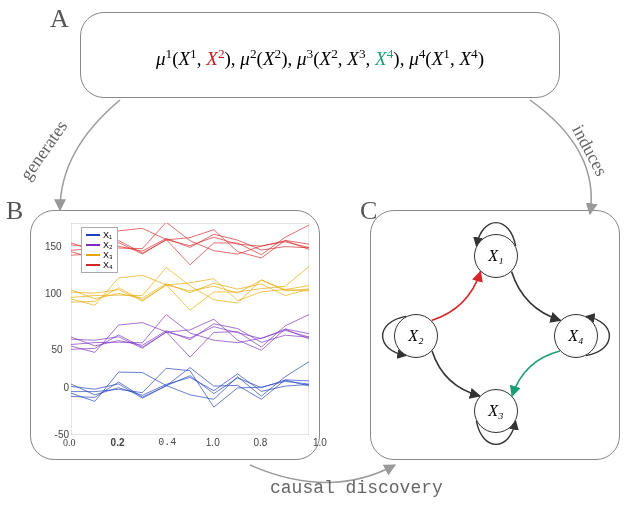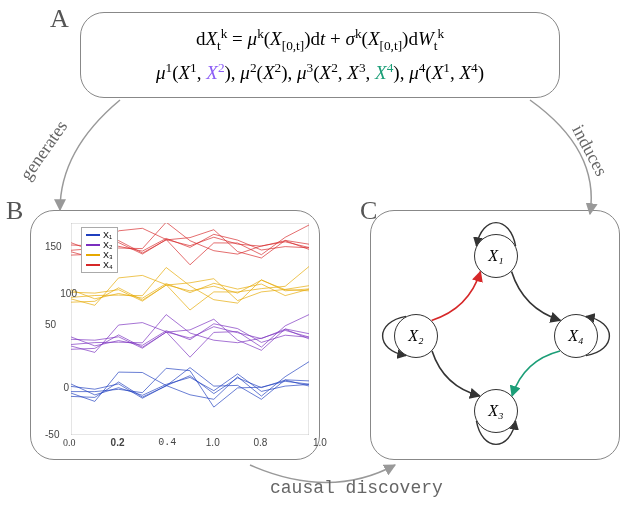--- a/index.html
+++ b/index.html
@@ -32,21 +32,21 @@
   }
   
   .eq-box {
     left: 80px; top: 12px; width: 480px; height: 86px;
     display: flex; flex-direction: column; align-items: center; justify-content: center;
     font-size: 19px;
   }
   .eq-line { white-space: nowrap; font-family: "Cambria Math", "Times New Roman", serif; }
   .sup { font-size: 0.7em; vertical-align: super; }
   .sub { font-size: 0.7em; vertical-align: sub; }
-  .red { color: #8b5cf6; }
+  .red { color: #b91c1c; }
   .teal { color: #1b9e77; }
   
   .chart-box { left: 30px; top: 210px; width: 290px; height: 250px; }
   .chart-inner { position: absolute; left: 40px; top: 12px; width: 238px; height: 212px; }
   .axis-tick { position: absolute; font-size: 10px; color: #444; font-family: sans-serif; }
   .legend { position: absolute; left: 10px; top: 4px; border: 1px solid #aaa; background: #fff; padding: 2px 4px; font-size: 9px; font-family: sans-serif; }
   .legend .row { display: flex; align-items: center; gap: 3px; }
   .legend .sw { width: 14px; height: 2px; }
   
   .graph-box { left: 370px; top: 210px; width: 250px; height: 250px; }
@@ -59,21 +59,20 @@
   svg.overlay { position: absolute; left: 0; top: 0; }
 </style>
 </head>
 <body>
 
 <div class="panel-label" style="left:50px; top:4px;">A</div>
 <div class="panel-label" style="left:6px;  top:196px;">B</div>
 <div class="panel-label" style="left:360px;top:196px;">C</div>
 
 <div class="rounded-box eq-box">
-  <div class="eq-line" id="eq1">d<i>X</i><span class="sub">t</span><span class="sup">k</span> = <i>μ</i><span class="sup">k</span>(<i>X</i><span class="sub">[0,t]</span>)d<i>t</i> + <i>σ</i><span class="sup">k</span>(<i>X</i><span class="sub">[0,t]</span>)d<i>W</i><span class="sub">t</span><span class="sup">k</span></div>
   <div class="eq-line" id="eq2" style="margin-top:6px;"><i>μ</i><span class="sup">1</span>(<i>X</i><span class="sup">1</span>, <span class="red"><i>X</i><span class="sup">2</span></span>), <i>μ</i><span class="sup">2</span>(<i>X</i><span class="sup">2</span>), <i>μ</i><span class="sup">3</span>(<i>X</i><span class="sup">2</span>, <i>X</i><span class="sup">3</span>, <span class="teal"><i>X</i><span class="sup">4</span></span>), <i>μ</i><span class="sup">4</span>(<i>X</i><span class="sup">1</span>, <i>X</i><span class="sup">4</span>)</div>
 </div>
 
 <div class="rounded-box chart-box">
   <div class="chart-inner">
     <svg id="chart-svg" width="238" height="212">
         <rect x="0" y="0" width="238" height="212" fill="none" stroke="#999" stroke-width="0.5"></rect>
         <path d="M0.0,163.4 L23.8,166.2 L47.6,160.9 L71.4,175.2 L95.2,162.7 L119.0,152.7 L142.8,170.6 L166.6,154.9 L190.4,164.6 L214.2,157.1 L238.0,163.0 " fill="none" stroke="#1f3fbf" stroke-width="0.9" stroke-opacity="0.75"></path>
         <path d="M0.0,161.0 L23.8,171.9 L47.6,164.7 L71.4,172.3 L95.2,161.4 L119.0,154.4 L142.8,167.7 L166.6,150.9 L190.4,168.4 L214.2,163.1 L238.0,161.4 " fill="none" stroke="#1f3fbf" stroke-width="0.9" stroke-opacity="0.75"></path>
         <path d="M0.0,173.4 L23.8,174.4 L47.6,159.0 L71.4,174.1 L95.2,162.9 L119.0,144.6 L142.8,163.1 L166.6,162.4 L190.4,176.3 L214.2,156.8 L238.0,157.9 " fill="none" stroke="#1f3fbf" stroke-width="0.9" stroke-opacity="0.75"></path>
@@ -108,24 +107,24 @@
           <span class="sw" style="background:#e6a800"></span>
           <span>X₃</span>
         </div>
         <div class="row">
           <span class="sw" style="background:#d62728"></span>
           <span>X₄</span>
         </div>
       </div>
   </div>
   <div id="yticks">
-      <div class="axis-tick" style="left: 14px; top: 218px; width: 24px; ">-50</div>
+      <div class="axis-tick" style="left: 14px; top: 218px; width: 24px; text-align: right;">-50</div>
       <div class="axis-tick" style="left: 14px; top: 170.889px; width: 24px; text-align: right;">0</div>
-      <div class="axis-tick" style="left: 14px; top: 108px; width: 24px; text-align: left;">50</div>
-      <div class="axis-tick" style="left: 14px; top: 76.6667px; width: 24px; text-align: right; margin-left: 8px;">100</div>
+      <div class="axis-tick" style="left: 14px; top: 133px; width: 24px; text-align: center;">50</div>
+      <div class="axis-tick" style="left: 14px; top: 76.6667px; width: 24px; ">100</div>
       <div class="axis-tick" style="left: 14px; top: 29.5556px; width: 24px; text-align: left;">150</div>
     </div>
   <div id="xticks">
       <div class="axis-tick" style="top: 226px; left: 32px; font-family: Liberation Serif, serif;">0.0</div>
       <div class="axis-tick" style="top: 226px; left: 79.6px; font-weight: bold;">0.2</div>
       <div class="axis-tick" style="top: 226px; left: 127.2px; font-family: Liberation Mono, monospace;">0.4</div>
       <div class="axis-tick" style="top: 226px; left: 174.8px;">1.0</div>
       <div class="axis-tick" style="top: 226px; left: 222.4px;">0.8</div>
       <div class="axis-tick" style="top: 226px; left: 270px; margin-left: 12px;">1.0</div>
     </div>

